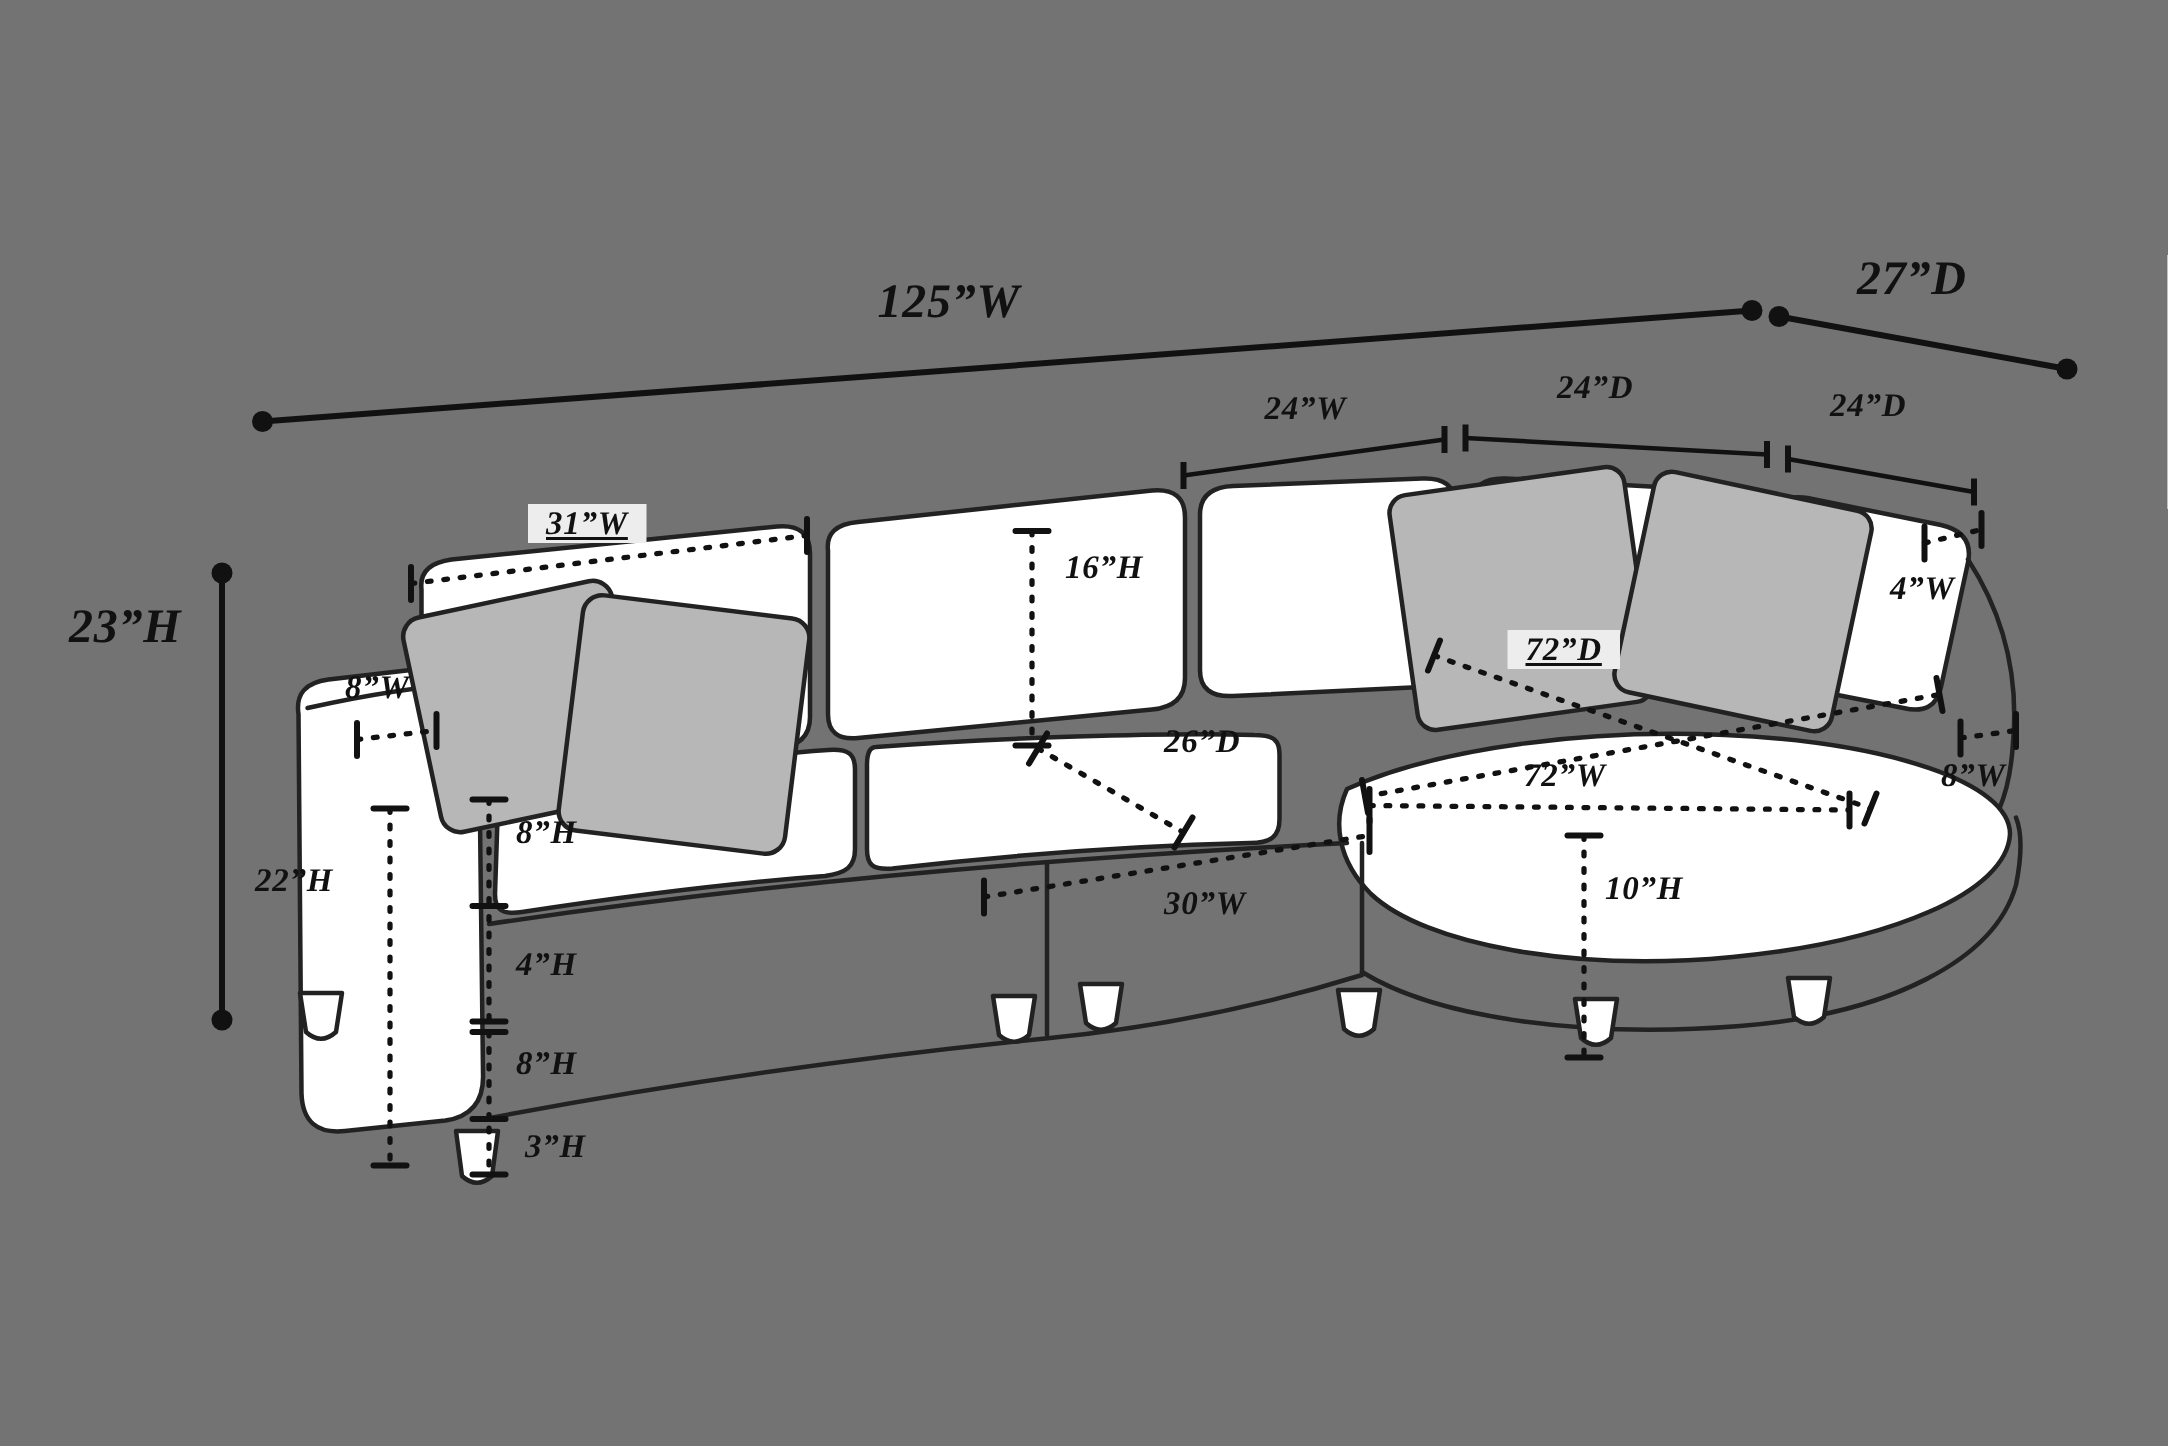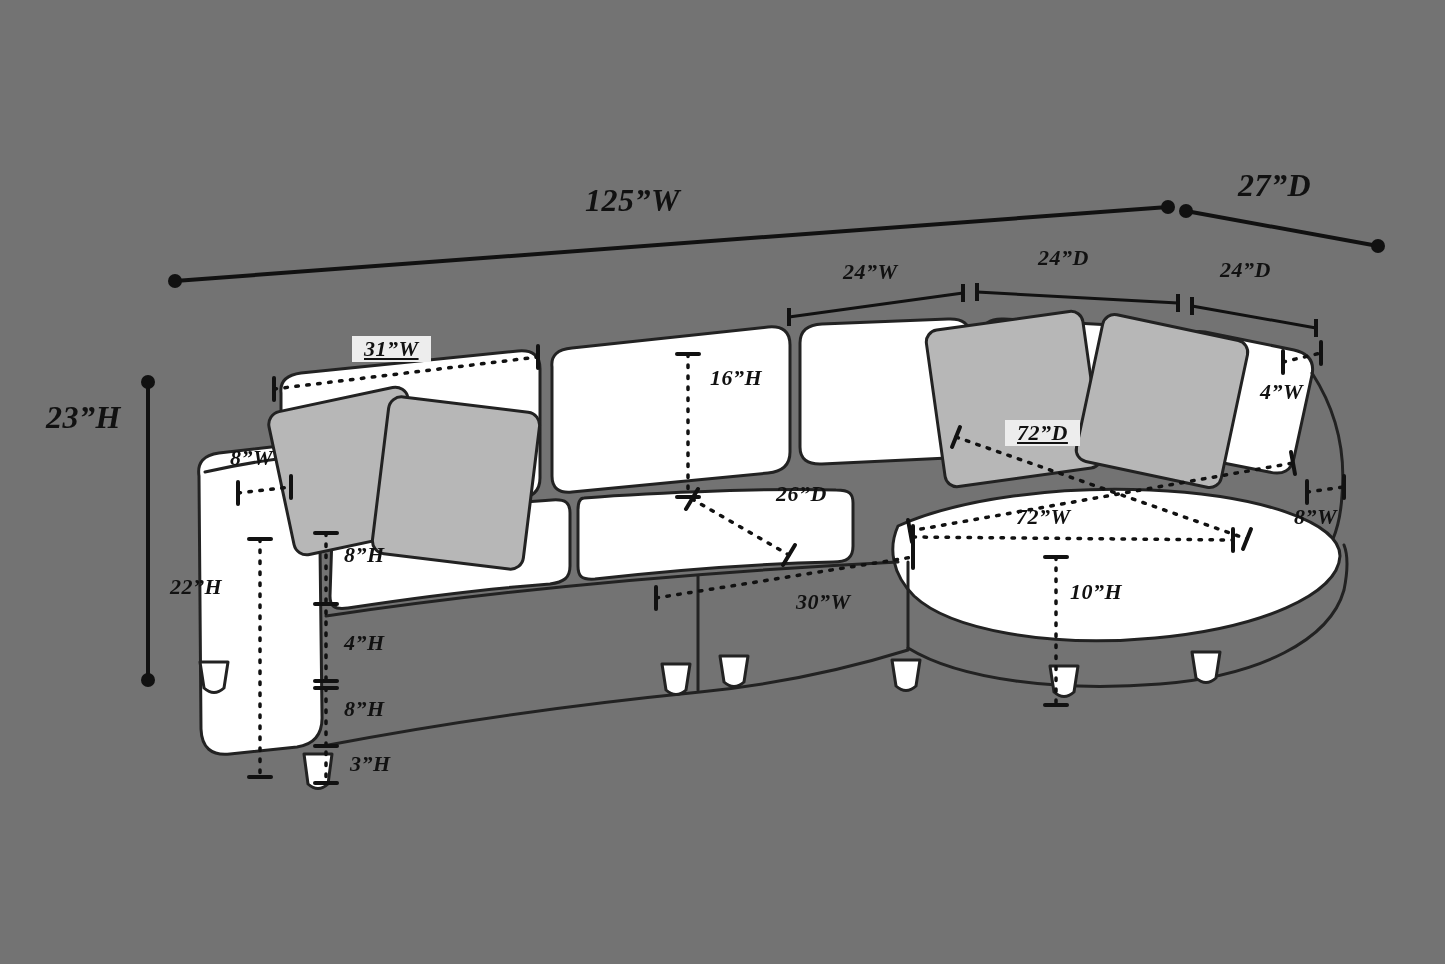--- a/index.html
+++ b/index.html
@@ -210,19 +210,19 @@
   <span class="lbl" style="left:710px;top:366px">16”H</span>
   <span class="lbl big" style="left:46px;top:400px">23”H</span>
   <span class="lbl" style="left:230px;top:446px">8”W</span>
   <span class="lbl boxed" style="left:1005px;top:420px">72”D</span>
   <span class="lbl" style="left:776px;top:482px">26”D</span>
   <span class="lbl" style="left:1260px;top:380px">4”W</span>
   <span class="lbl" style="left:1294px;top:505px">8”W</span>
   <span class="lbl" style="left:1016px;top:505px">72”W</span>
   <span class="lbl" style="left:170px;top:575px">22”H</span>
   <span class="lbl" style="left:344px;top:543px">8”H</span>
-  <span class="lbl" style="left:796px;top:590px">30”W</span>
+  <span class="lbl" style="left:776px;top:590px">30”W</span>
   <span class="lbl" style="left:1070px;top:580px">10”H</span>
   <span class="lbl" style="left:344px;top:631px">4”H</span>
   <span class="lbl" style="left:344px;top:697px">8”H</span>
   <span class="lbl" style="left:350px;top:752px">3”H</span>
 
 </div>
 
 </body></html>

